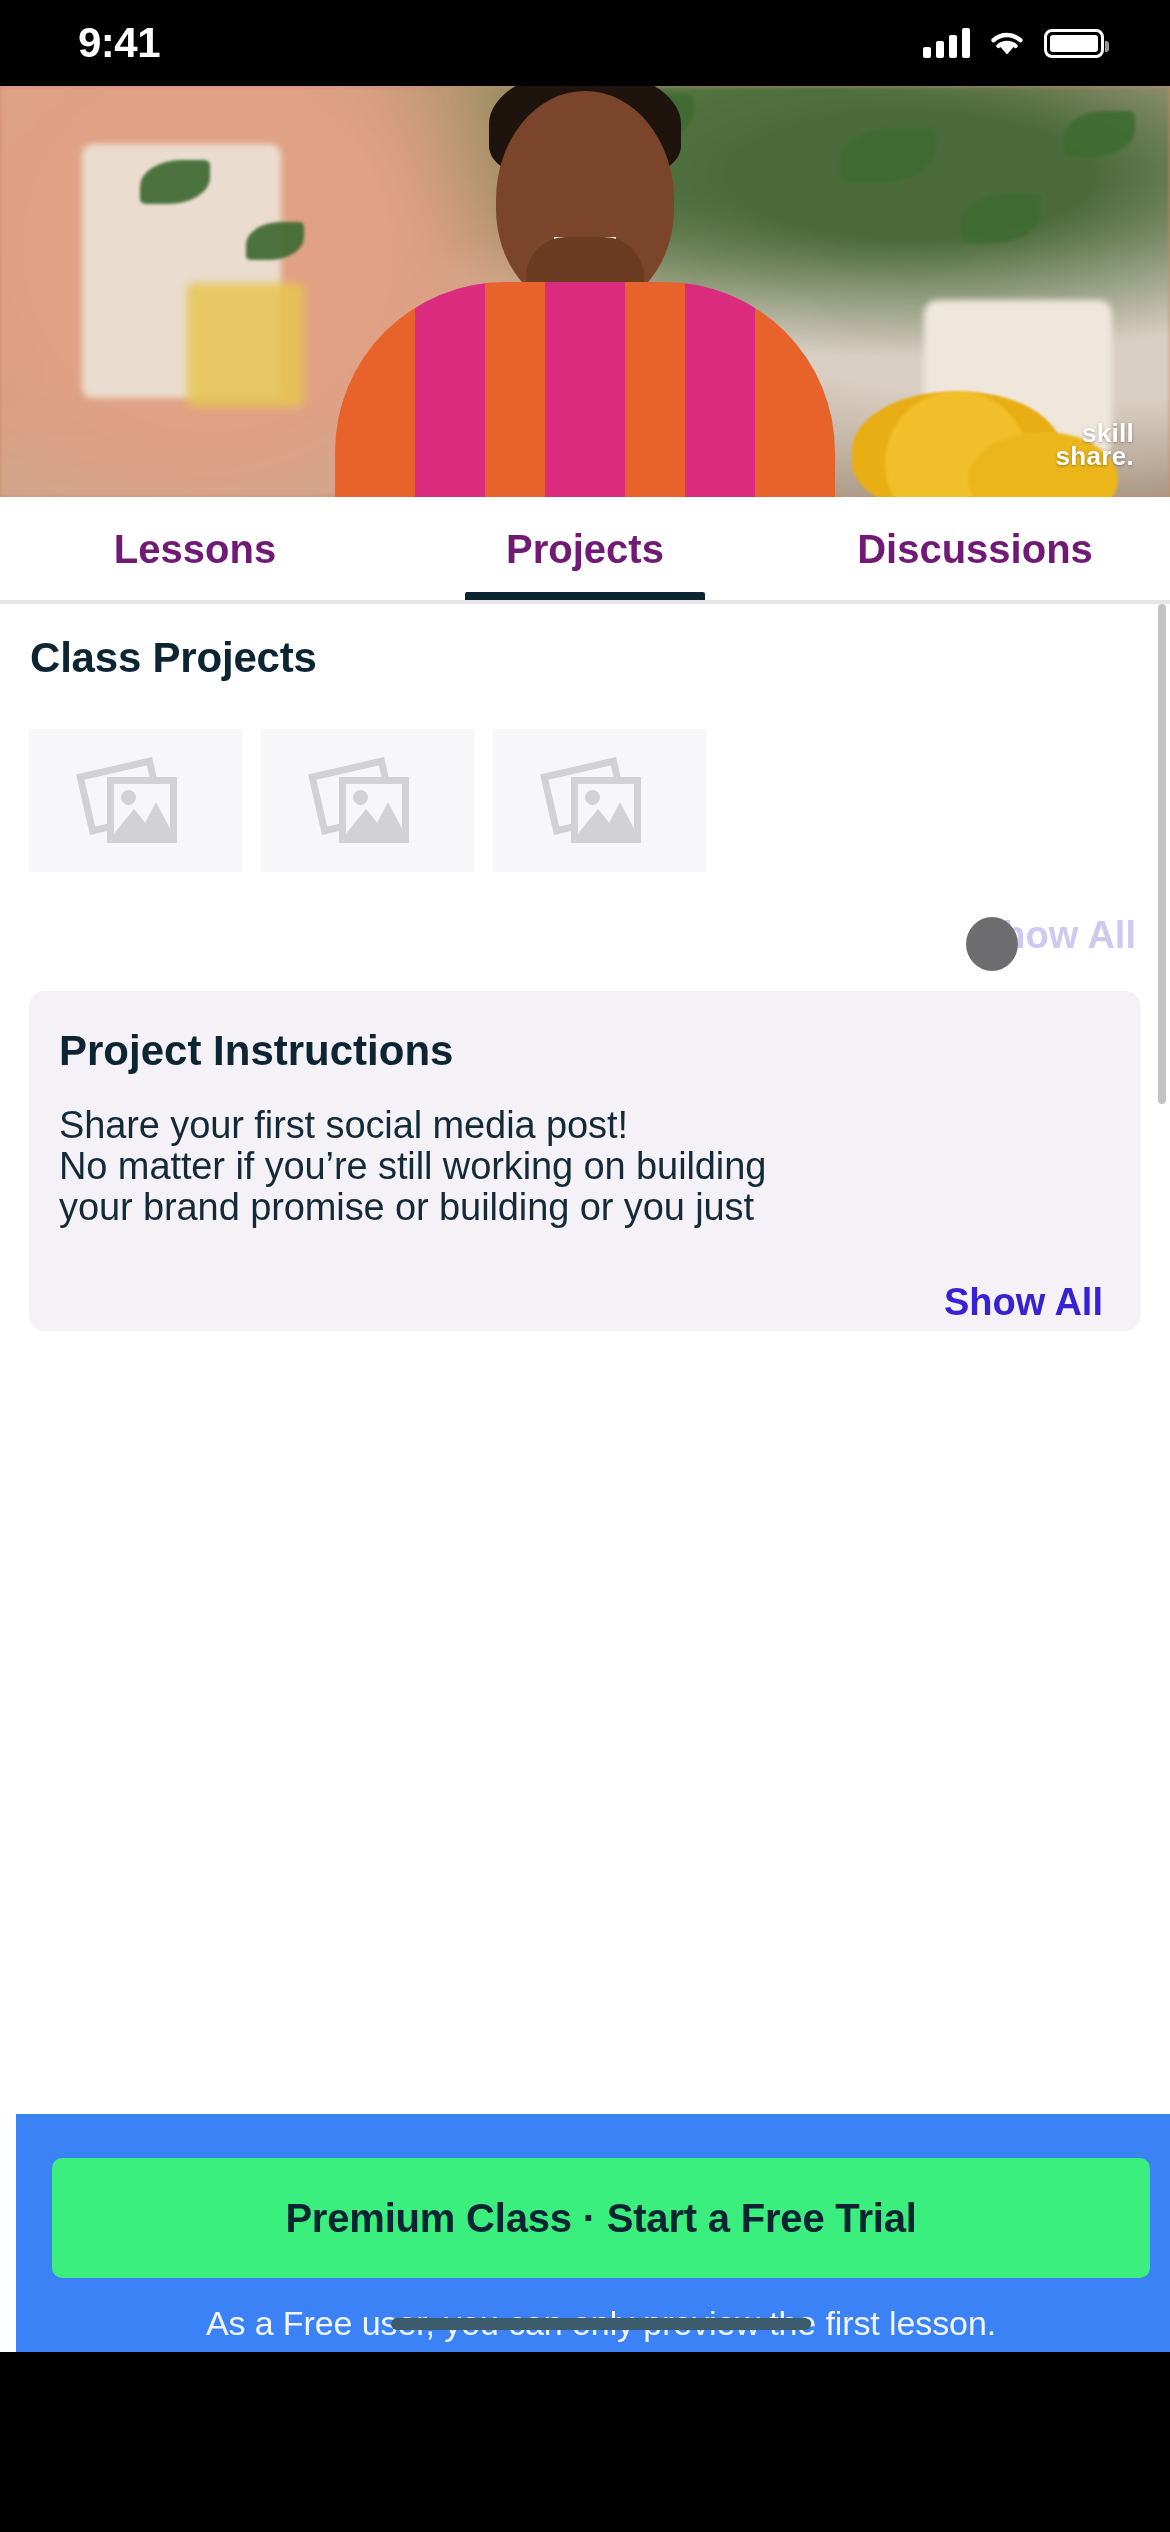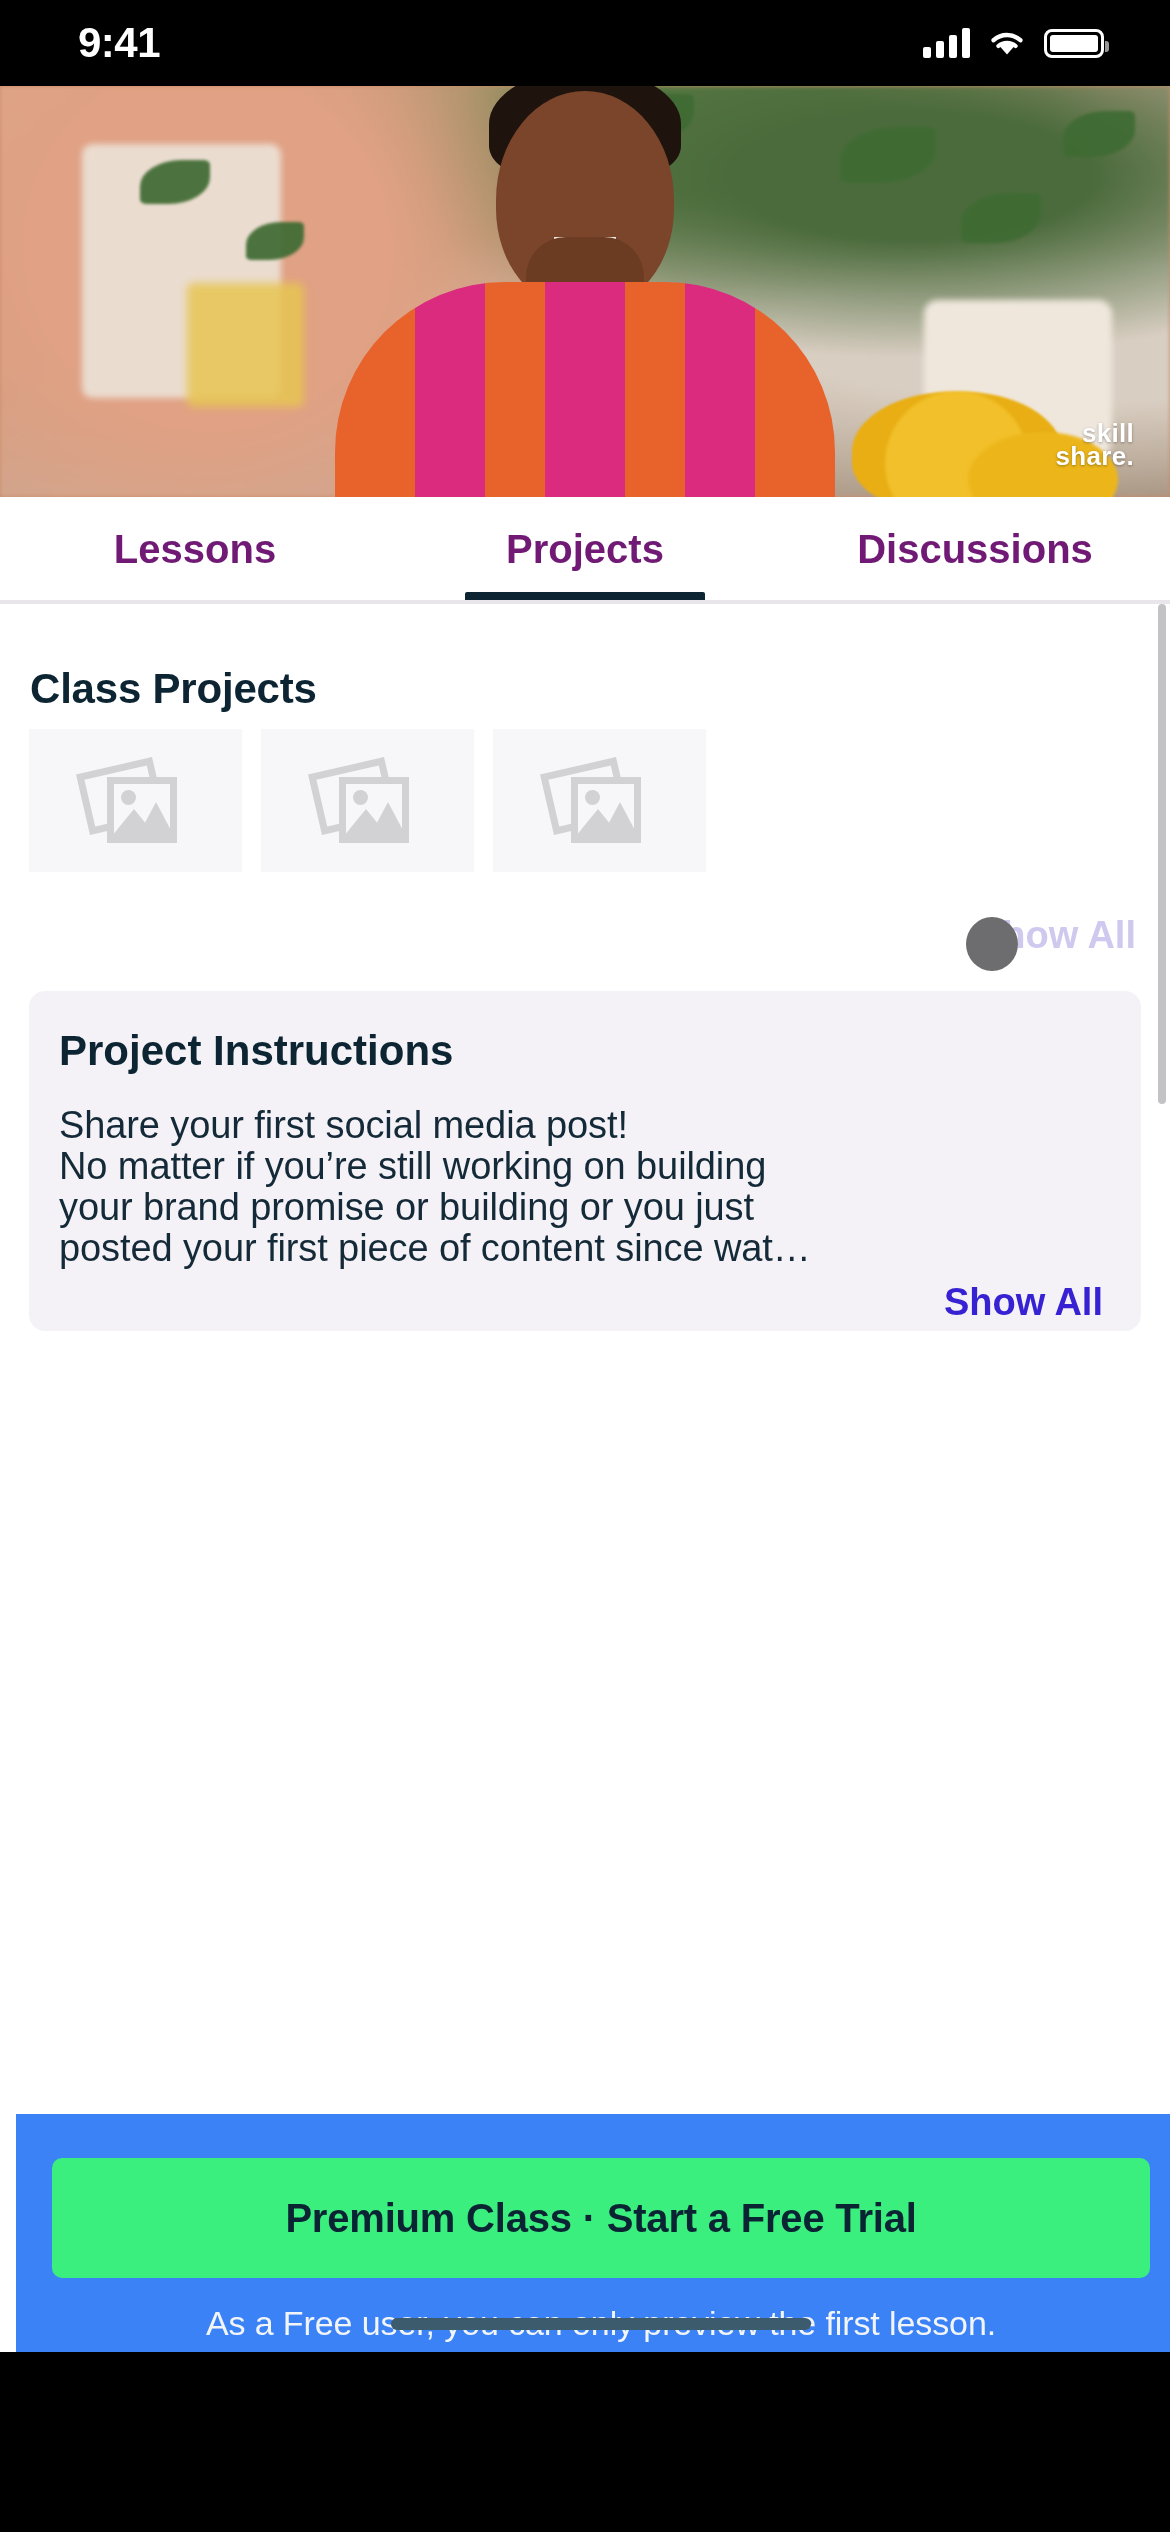--- a/index.html
+++ b/index.html
@@ -80,21 +80,21 @@
     position:absolute; bottom:0; left:50%; transform:translateX(-50%);
     width:240px; height:10px; background:#0d2533; border-radius:2px;
   }
   .tabs-divider { position:absolute; top:600px; left:0; width:1170px; height:4px; background:#e8e6ea; }
 
   
   .body-scroll { position:absolute; top:604px; left:0; width:1170px; height:1690px; background:#ffffff; overflow:hidden; }
   .scrollbar-track { position:absolute; top:604px; right:4px; width:8px; height:1690px; }
   .scrollbar-thumb { position:absolute; top:0; right:0; width:8px; height:500px; background:#c3c3c6; border-radius:4px; }
 
-  .section-title { position:absolute; top:30px; left:30px; font-size:42px; font-weight:700; color:#0d2533; letter-spacing:-.2px;margin-top:31px; }
+  .section-title { position:absolute; top:30px; left:30px; font-size:42px; font-weight:700; color:#0d2533; letter-spacing:-.2px; }
 
   .thumb-row { position:absolute; top:125px; left:29px; display:flex; gap:19px; }
   .thumb { width:213px; height:143px; background:#f7f6f8; display:flex; align-items:center; justify-content:center; }
   .ph-icon { width:112px; height:92px; position:relative; }
   .ph-icon .back {
     position:absolute; left:2px; top:10px; width:78px; height:62px;
     border:7px solid #d2d2d4; transform:rotate(-13deg); background:transparent;
   }
   .ph-icon .front {
     position:absolute; left:27px; top:22px; width:70px; height:66px;
@@ -261,21 +261,20 @@
 
     <div class="show-all-faded">Show All</div>
     <div class="loading-dot"></div>
 
     <div class="instructions-card">
       <div class="card-title">Project Instructions</div>
       <div class="card-body">
         <span class="l">Share your first social media post!</span>
         <span class="l">No matter if you’re still working on building</span>
         <span class="l">your brand promise or building or you just</span>
-        <span class="l">posted your first piece of content since wat…</span>
       </div>
       <div class="show-all-link">Show All</div>
     </div>
 
   </div>
 
   <div class="scrollbar-track">
     <div class="scrollbar-thumb"></div>
   </div>
 

